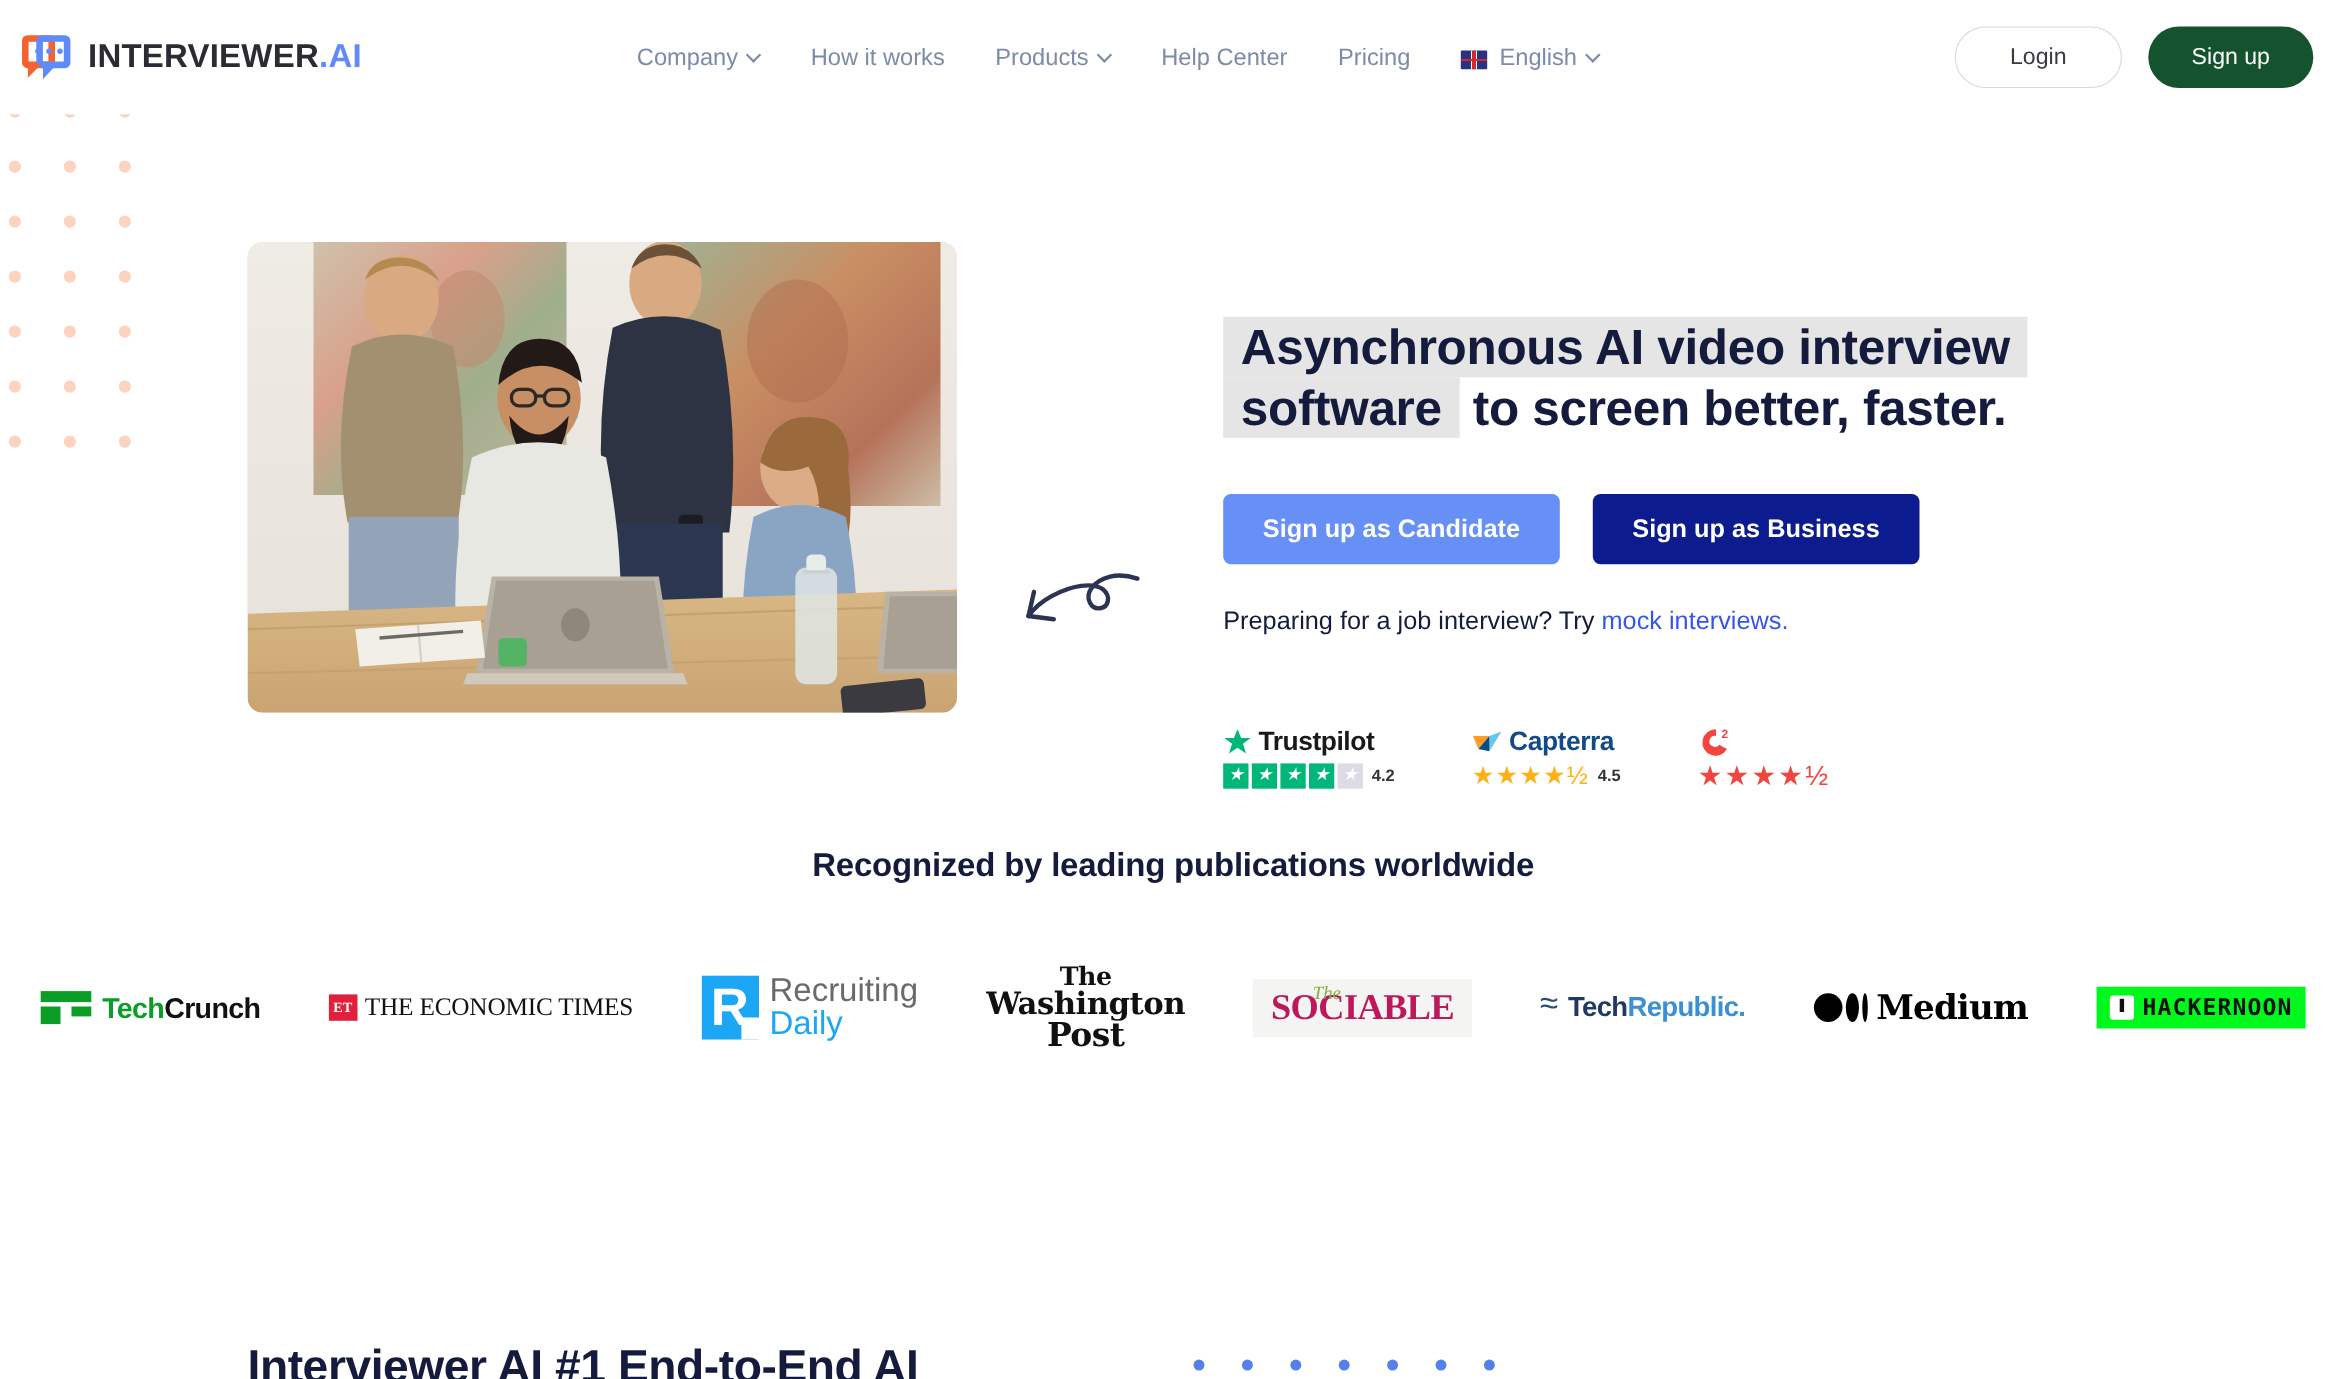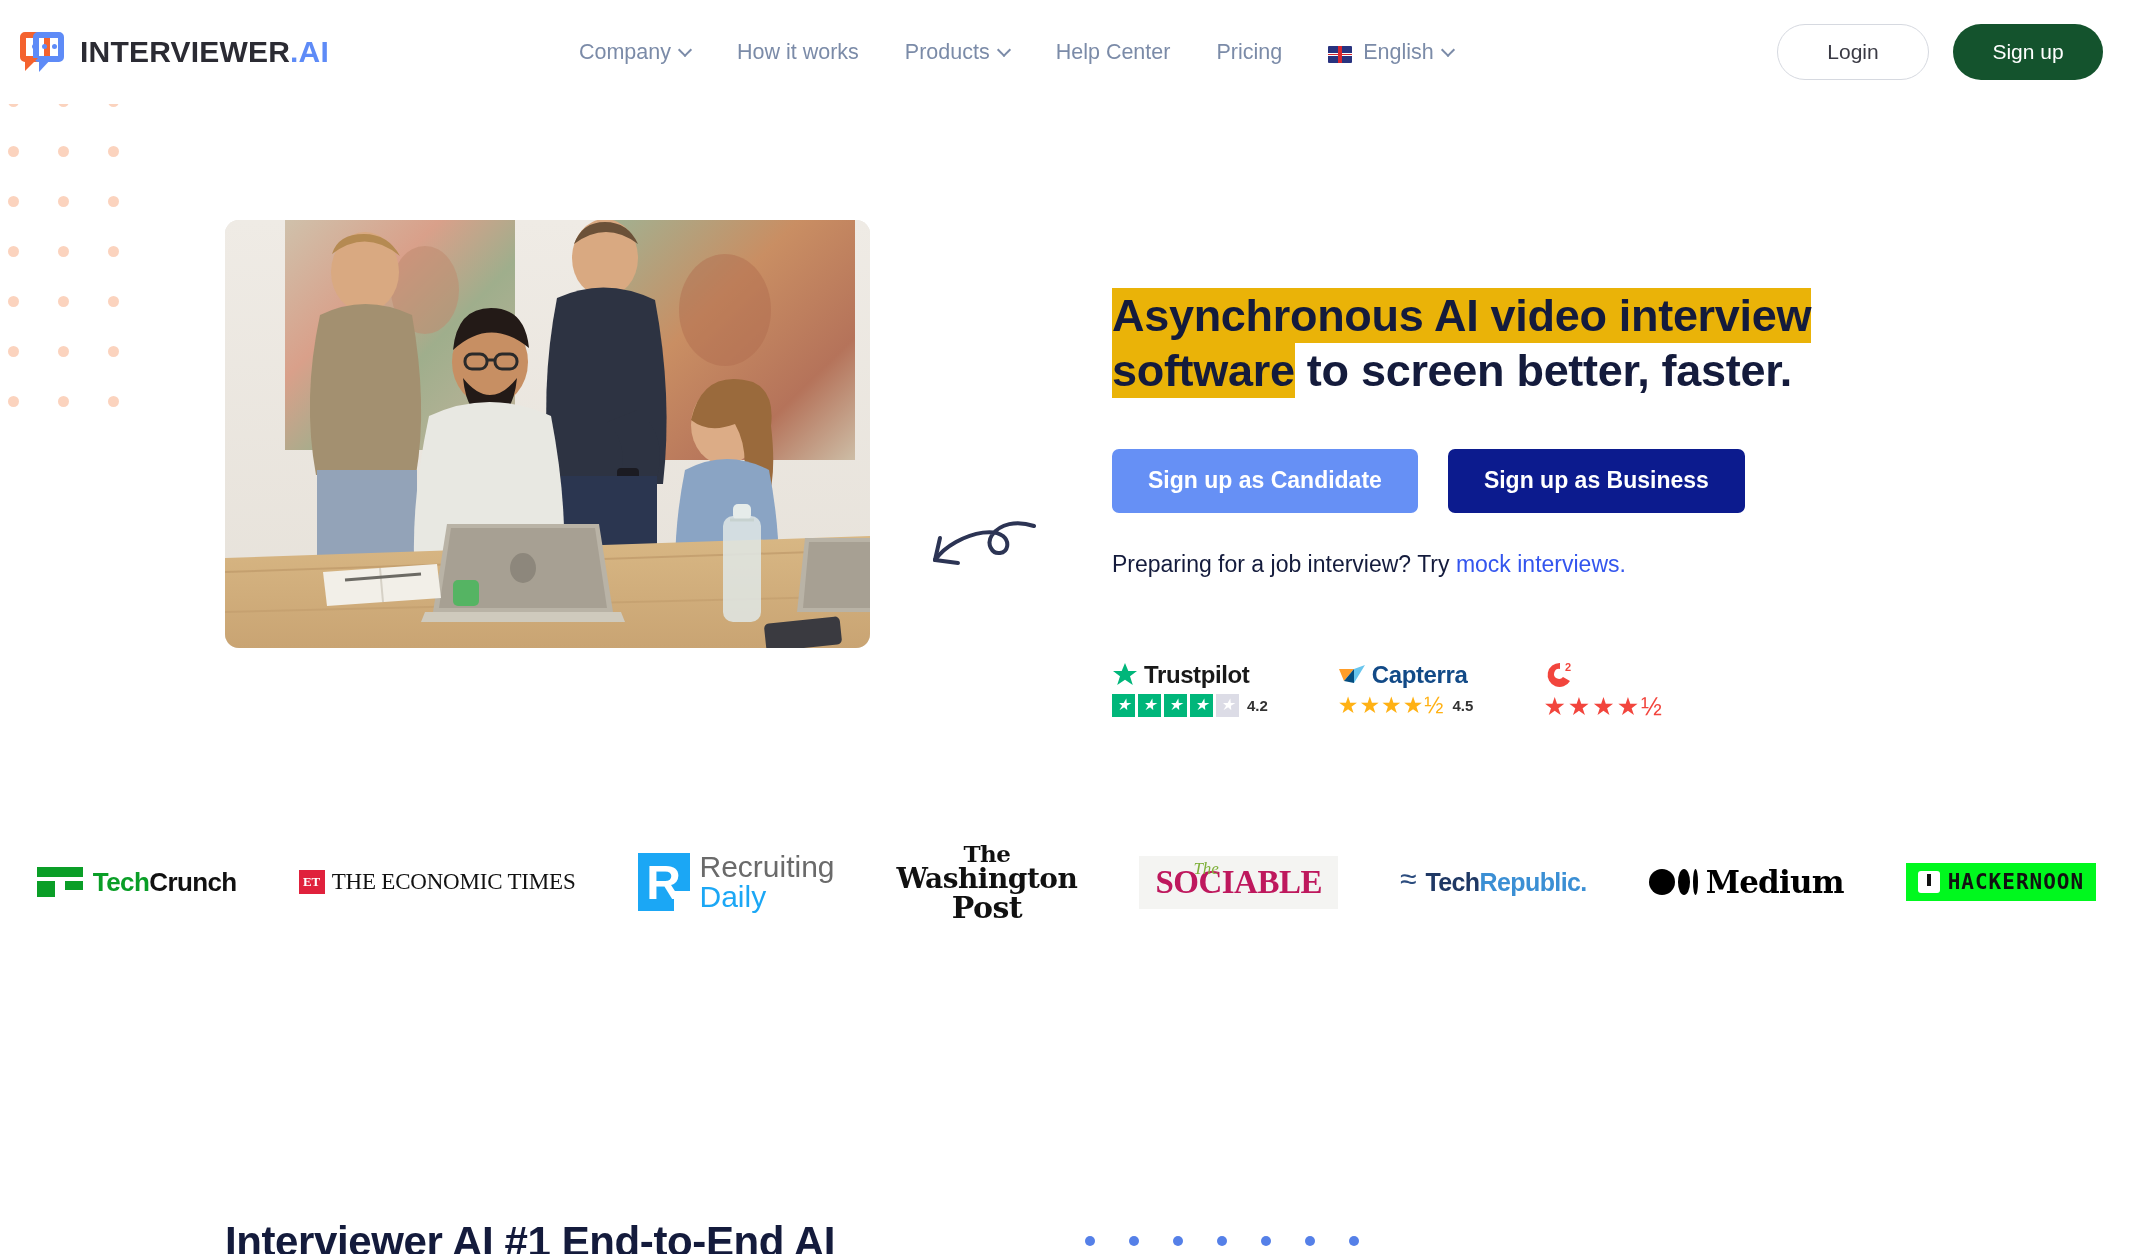--- a/index.html
+++ b/index.html
@@ -100,21 +100,21 @@
   .hero-photo {
     position: absolute; left: 225px; top: 116px; width: 645px; height: 428px;
     border-radius: 14px; overflow: hidden; background: #e8e4dd;
   }
   .hero-photo svg { display: block; width: 100%; height: 100%; }
 
   .arrow-doodle { position: absolute; left: 920px; top: 398px; width: 120px; height: 70px; }
 
   .hero-copy { position: absolute; left: 1112px; top: 185px; width: 760px; }
   .headline { font-size: 45px; line-height: 1.22; font-weight: 700; color: #141B3C; letter-spacing: -0.3px; }
-  .hl-mark { background: #eab308; padding: 2px 0; box-decoration-break: clone; -webkit-box-decoration-break: clone; }
+  .hl-mark { background: #e5e5e5; padding: 2px 16px; box-decoration-break: clone; -webkit-box-decoration-break: clone; }
 
   .cta-row { display: flex; gap: 30px; margin-top: 50px; }
   .btn-candidate {
     height: 64px; padding: 0 36px; border: none; border-radius: 7px; background: #6690F5;
     color: #fff; font-size: 23px; font-weight: 700; cursor: pointer; font-family: inherit;
     display: flex; align-items: center; justify-content: center;
   }
   .btn-business {
     height: 64px; padding: 0 36px; border: none; border-radius: 7px; background: #0C1B8E;
     color: #fff; font-size: 23px; font-weight: 700; cursor: pointer; font-family: inherit;
@@ -429,20 +429,21 @@
           <div class="badge-bot">
             <span class="stars-inline stars-g2">★★★★½</span>
           </div>
         </div>
 
       </div>
     </div>
   </div>
 
   <div class="pubs-section">
+    <div class="pubs-title">Recognized by leading publications worldwide</div>
 
     <div class="pubs-row">
 
       <div class="pub">
         <span class="tc-logo">
           <span class="tc-mark">
               <span class="b1"></span>
               <span class="b2"></span>
               <span class="b3"></span>
             </span>

